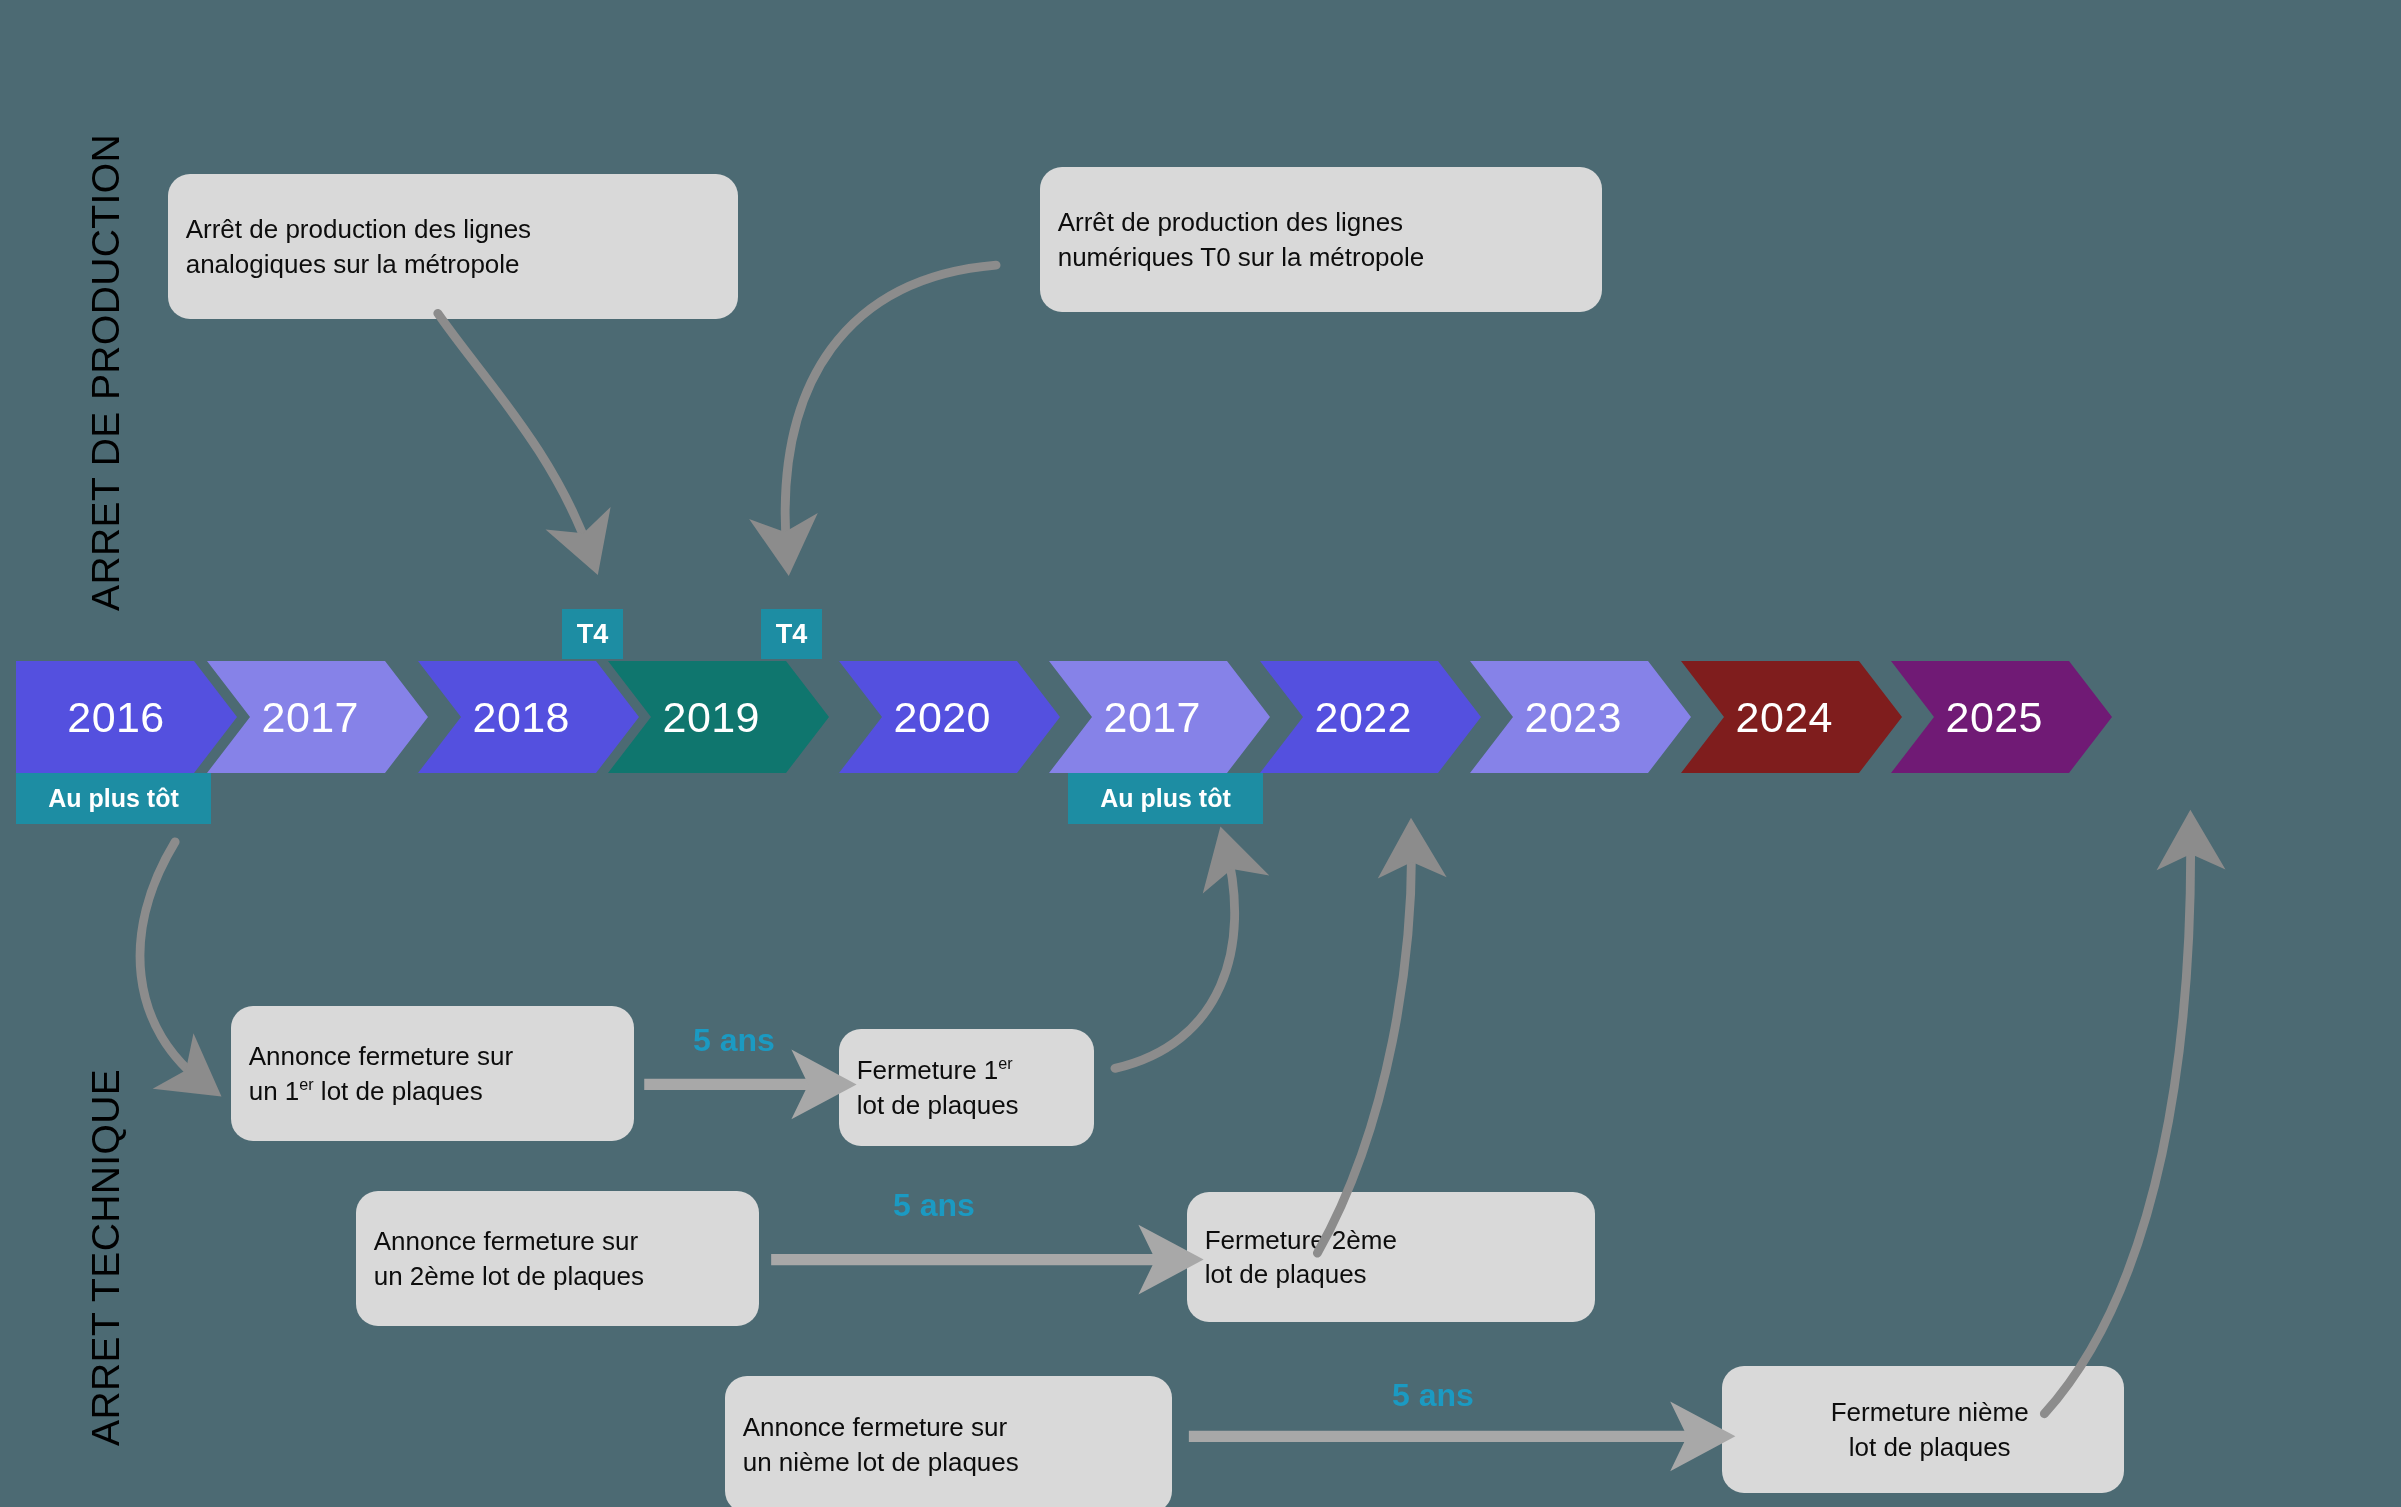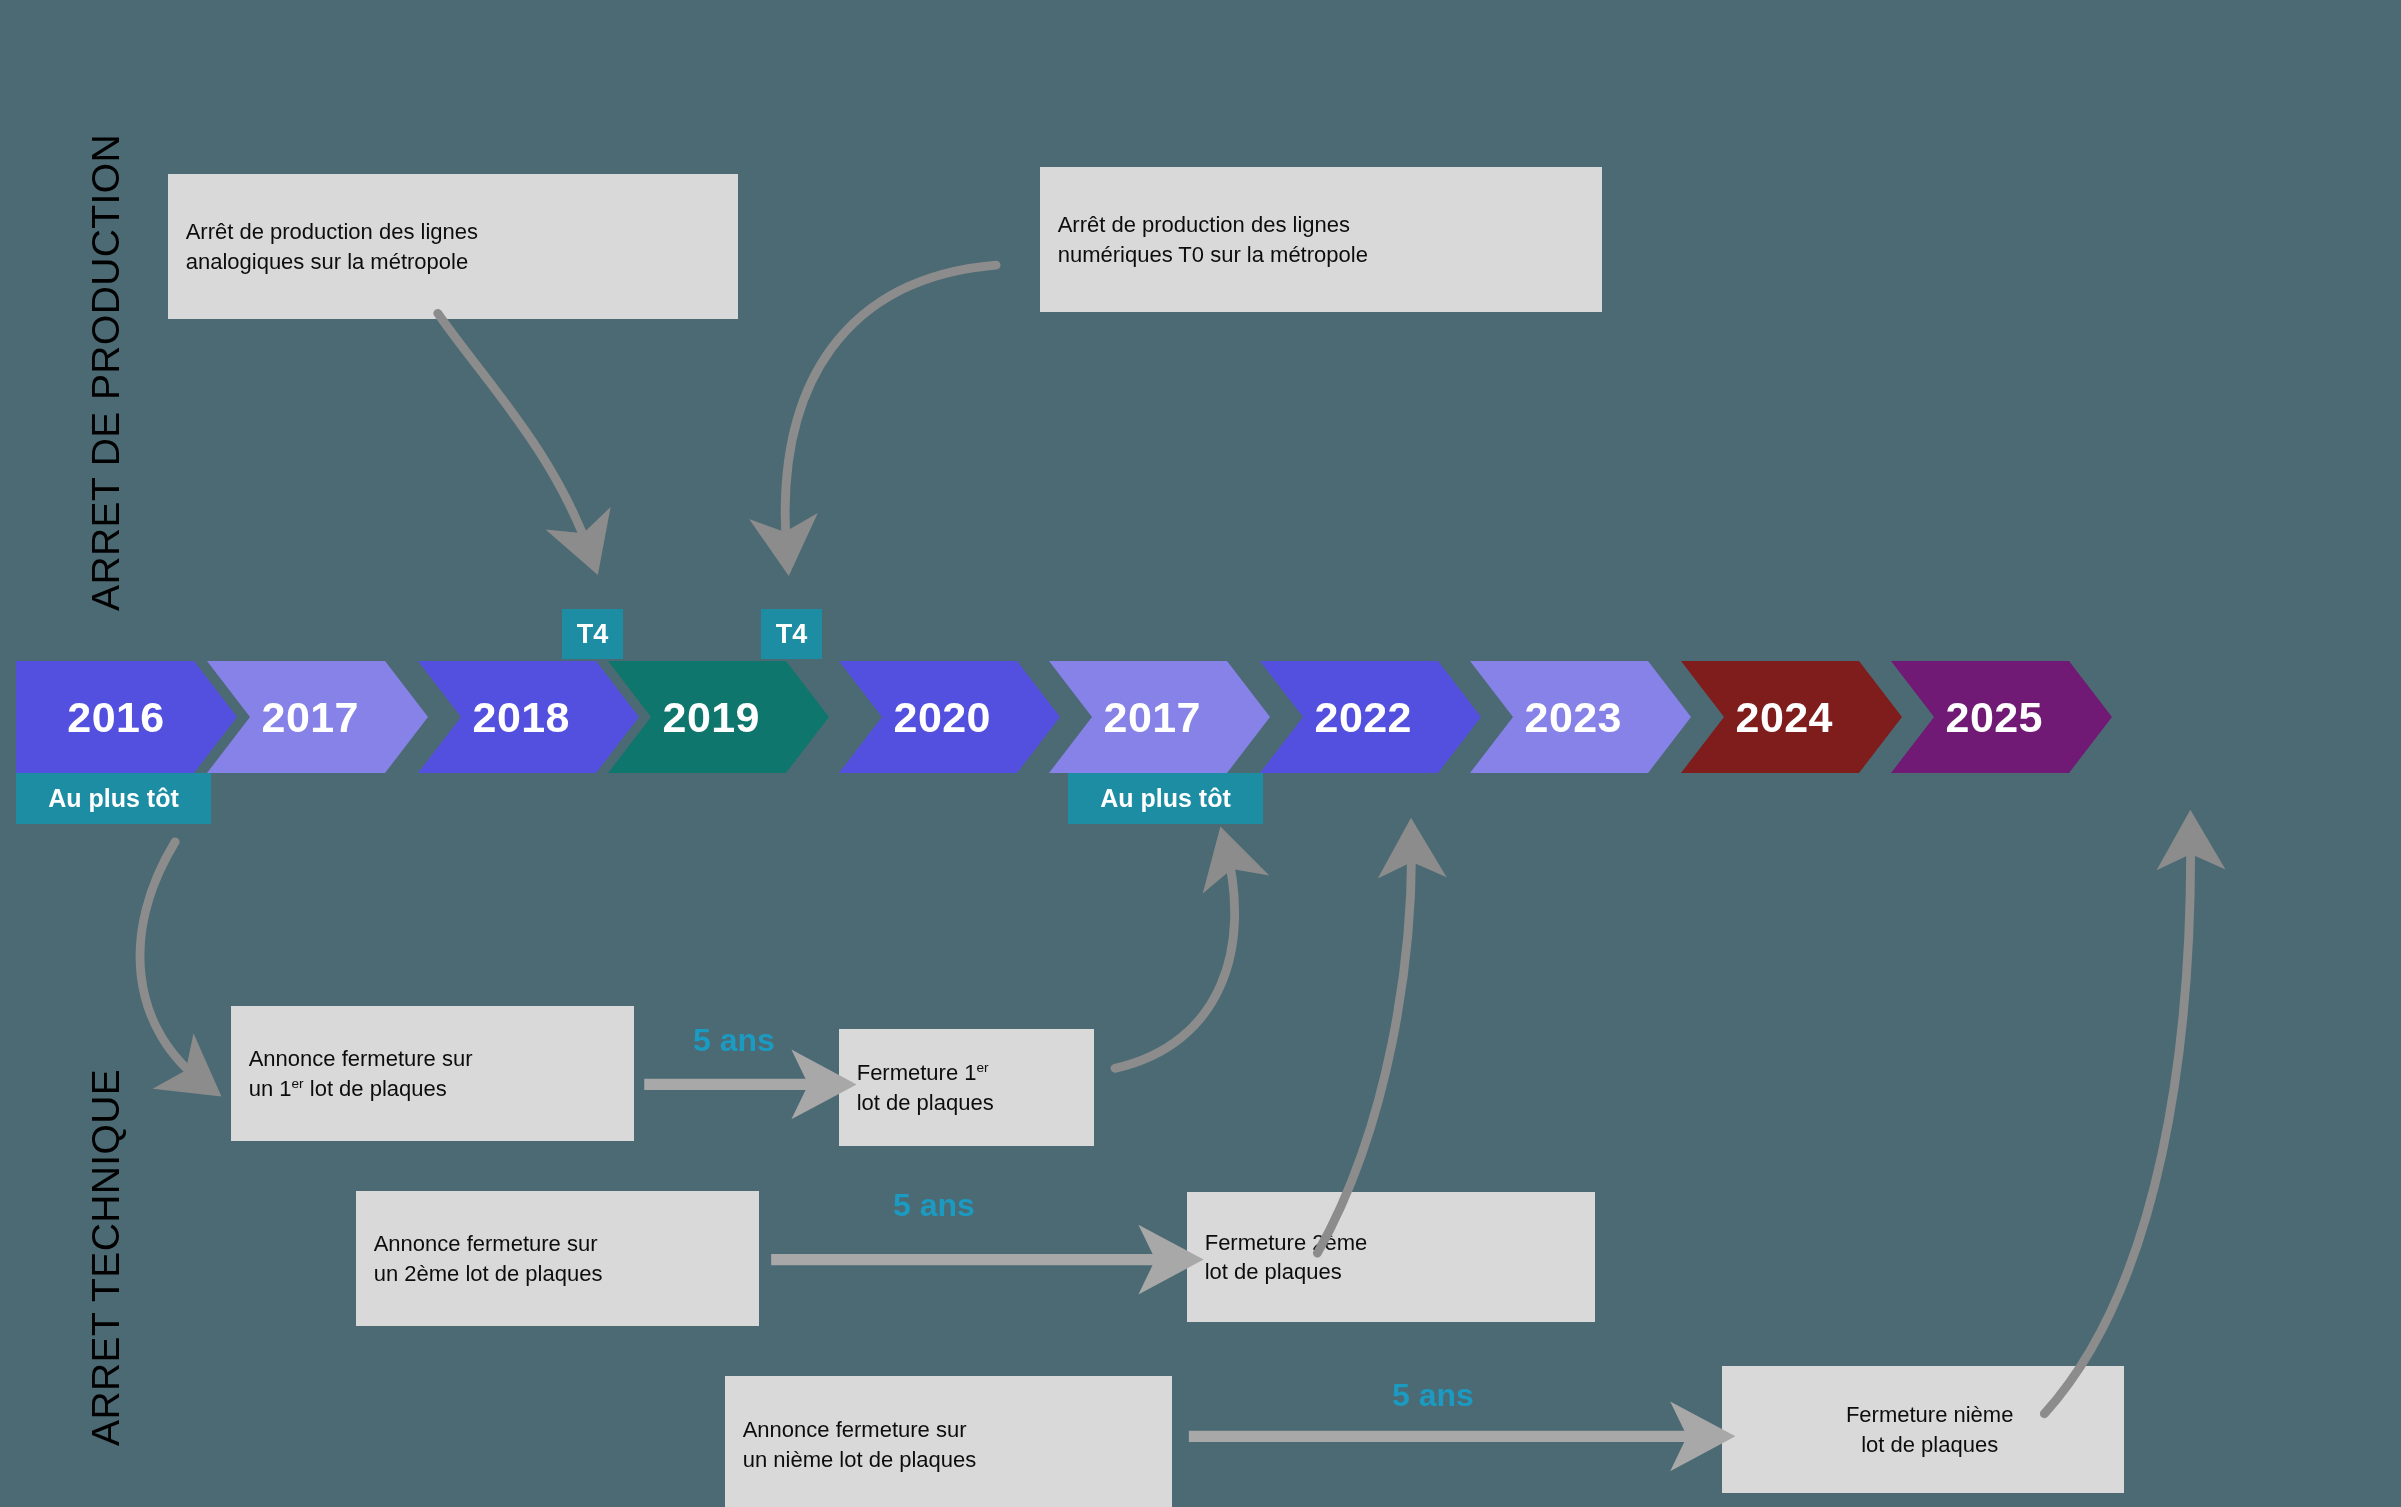--- a/index.html
+++ b/index.html
@@ -41,23 +41,24 @@
 
   
   .note-box {
     position: absolute;
     background: #d9d9d9;
     color: #0d0d0d;
     box-sizing: border-box;
     display: flex;
     align-items: center;
     font-family: "Liberation Sans", sans-serif;
-    font-size: 22px;
+    font-size: 26px;
     line-height: 1.32;
     padding: 11.2px 17.7px;
+    border-radius: 22px;
   }
   .note-box.center { justify-content: center; text-align: center; padding-left: 31px; }
   .note-box sup {
     font-size: 0.62em;
     vertical-align: super;
     line-height: 0;
   }
 
   
   #timeline {
@@ -71,21 +72,21 @@
     position: absolute;
     top: 0;
     height: 112px;
     display: flex;
     align-items: center;
     box-sizing: border-box;
   }
   .chev .yr {
     color: #ffffff;
     font-family: "Liberation Sans", sans-serif;
-    font-weight: bold;
+    font-weight: normal;
     font-size: 43px;
     letter-spacing: 0.4px;
     position: relative;
     z-index: 2;
     width: 100%;
     text-align: center;
     padding-right: 14.5px;
   }
   .chev.first .yr { padding-right: 21px; }
 

